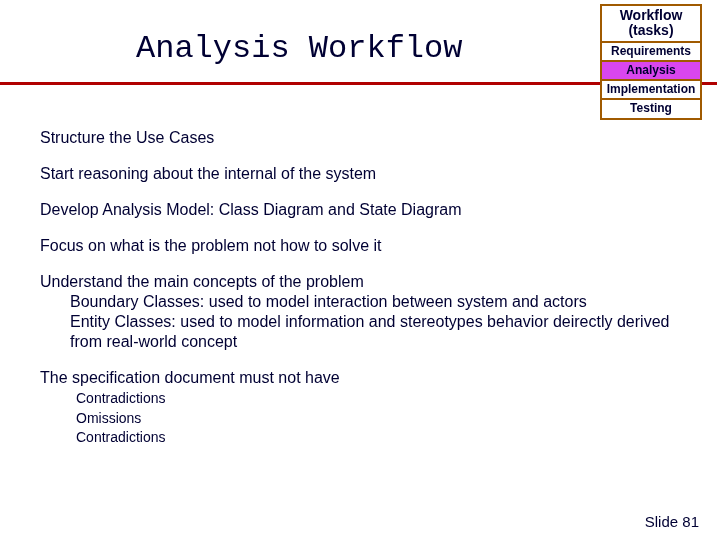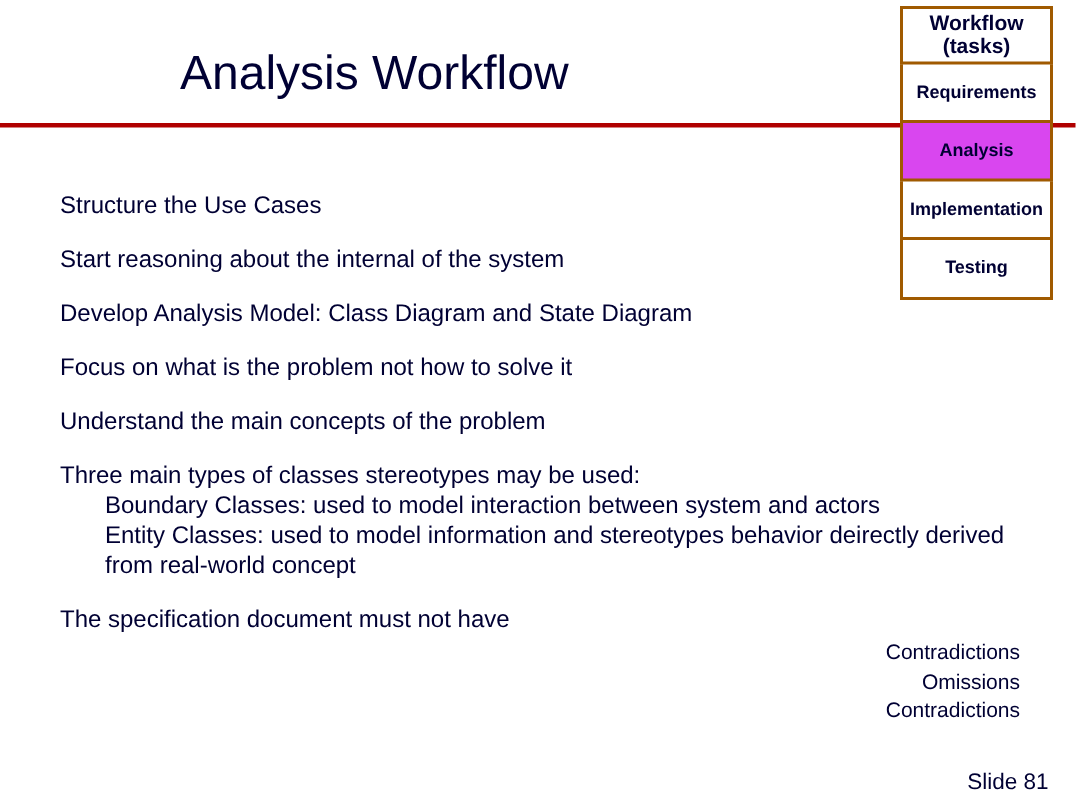--- a/index.html
+++ b/index.html
@@ -7,23 +7,23 @@
     width: 717px;
     height: 538px;
     background: #ffffff;
     font-family: Arial, Helvetica, sans-serif;
     position: relative;
     color: #000033;
   }
   .title {
     position: absolute;
     top: 30px;
-    left: 120px;
+    left: 136px;
     font-size: 32px;
-    font-family: Liberation Sans, sans-serif;
+    font-family: Liberation Mono, monospace;
     color: #000033;
   }
   .red-rule {
     position: absolute;
     top: 82px;
     left: 0;
     width: 717px;
     height: 3px;
     background: #b00000;
   }
@@ -34,21 +34,21 @@
     width: 102px;
     border-collapse: collapse;
     background: #ffffff;
   }
   .workflow-table td {
     border: 2px solid #a05a00;
     text-align: center;
     font-size: 12px;
     font-weight: bold;
     color: #000033;
-    padding: 12px 4px;
+    padding: 2px 4px;
     line-height: 1.1;
     word-wrap: break-word;
   }
   .workflow-table .header-cell {
     font-size: 14px;
     padding: 2px 2px;
   }
   .workflow-table .highlight {
     background: #d946ef;
     font-weight: bold;
@@ -57,21 +57,21 @@
     position: absolute;
     top: 112px;
     left: 40px;
     width: 640px;
     font-size: 16px;
     color: #000033;
     line-height: 1.25;
   }
   .lvl1 { margin-left: 0; margin-top: 16px; }
   .lvl2 { margin-left: 30px; }
-  .lvl3 { margin-left: 52px; font-size: 14px; margin-top: 2px; text-align: right; }
+  .lvl3 { margin-left: 36px; font-size: 14px; margin-top: 2px; }
   .slide-num {
     position: absolute;
     bottom: 8px;
     right: 18px;
     font-size: 15px;
     color: #000033;
   }
 </style>
 </head>
 <body>
@@ -98,21 +98,20 @@
       </tr>
 </tbody>
   </table>
 
 <div class="content">
   <div class="lvl1">Structure the Use Cases</div>
   <div class="lvl1">Start reasoning about the internal of the system</div>
   <div class="lvl1">Develop Analysis Model: Class Diagram and State Diagram</div>
   <div class="lvl1">Focus on what is the problem not how to solve it</div>
   <div class="lvl1">Understand the main concepts of the problem</div>
-  <div class="lvl1">Three main types of classes stereotypes may be used:</div>
   <div class="lvl2"> Boundary Classes: used to model interaction between system and actors</div>
   <div class="lvl2"> Entity Classes: used to model information and stereotypes behavior deirectly derived from real-world concept</div>
   <div class="lvl1">The specification document must not have</div>
   <div class="lvl3">Contradictions</div>
   <div class="lvl3">Omissions</div>
   <div class="lvl3">Contradictions</div>
 </div>
 
 <div class="slide-num">Slide  81</div>
 

